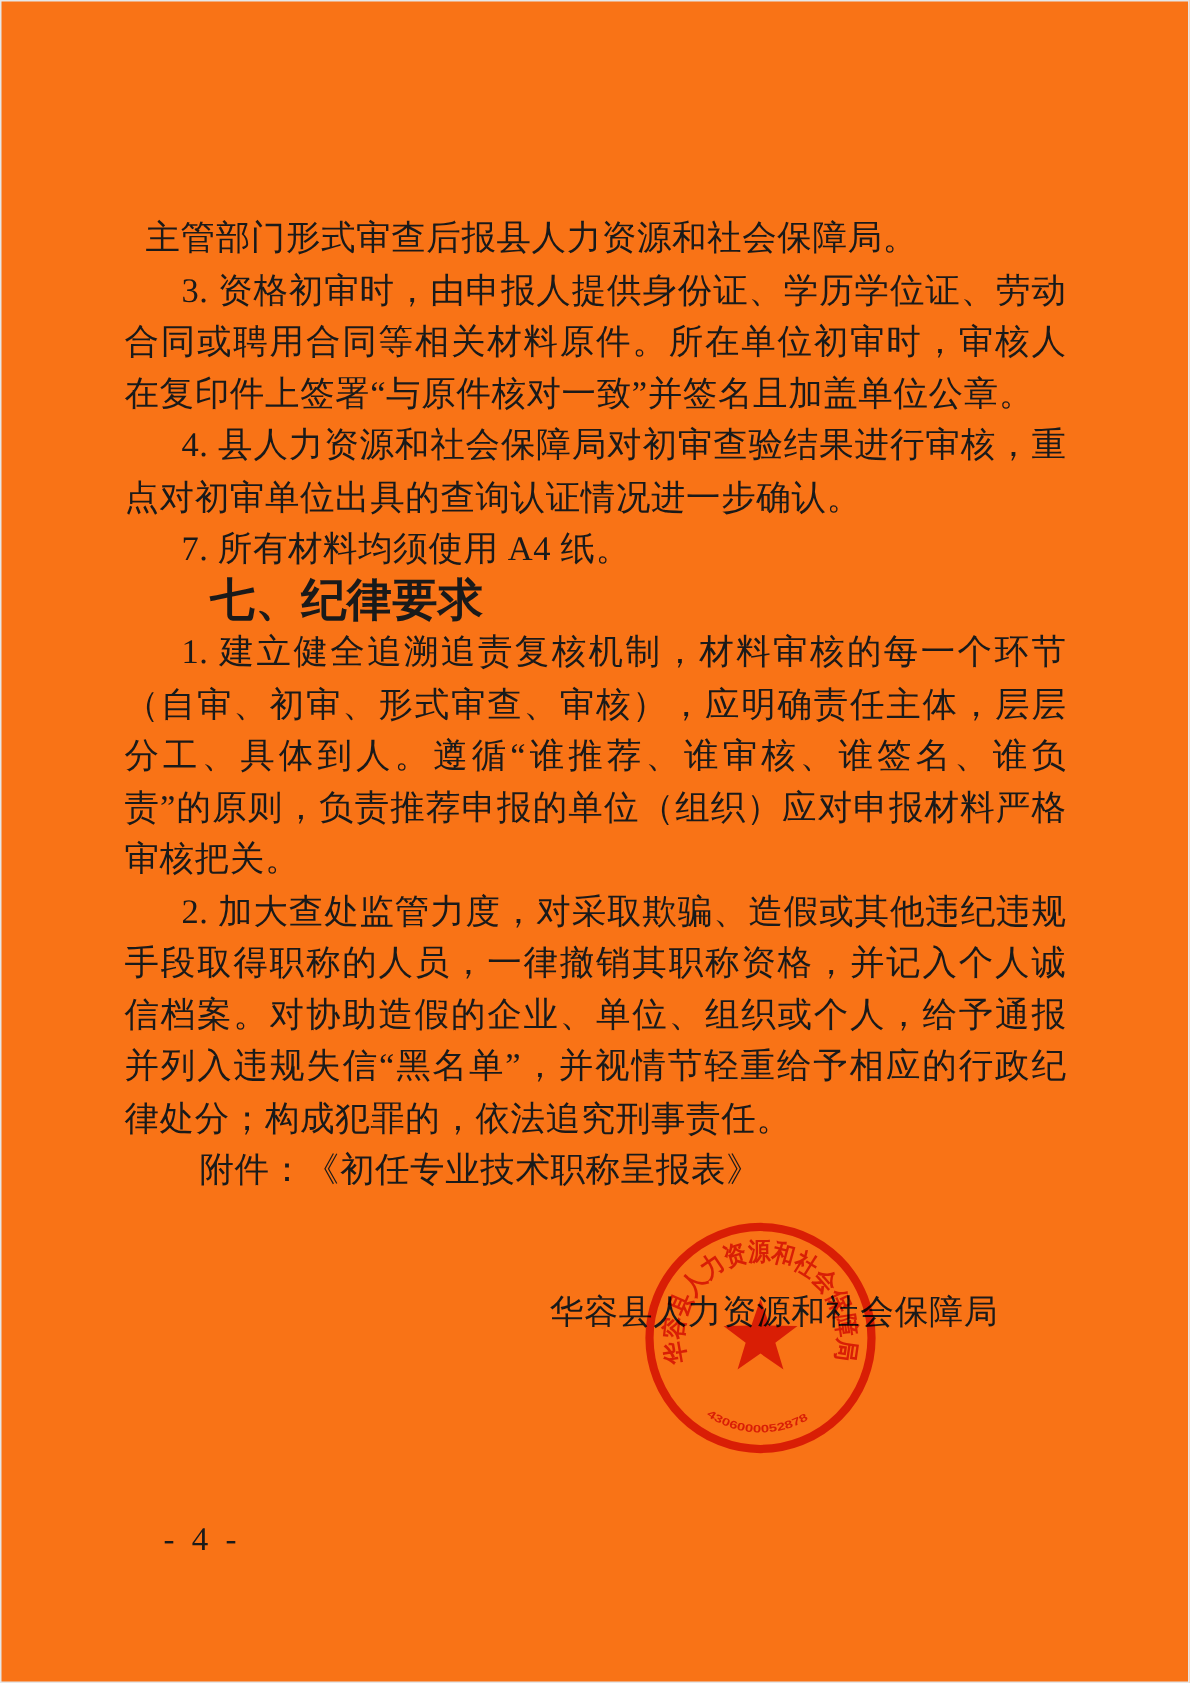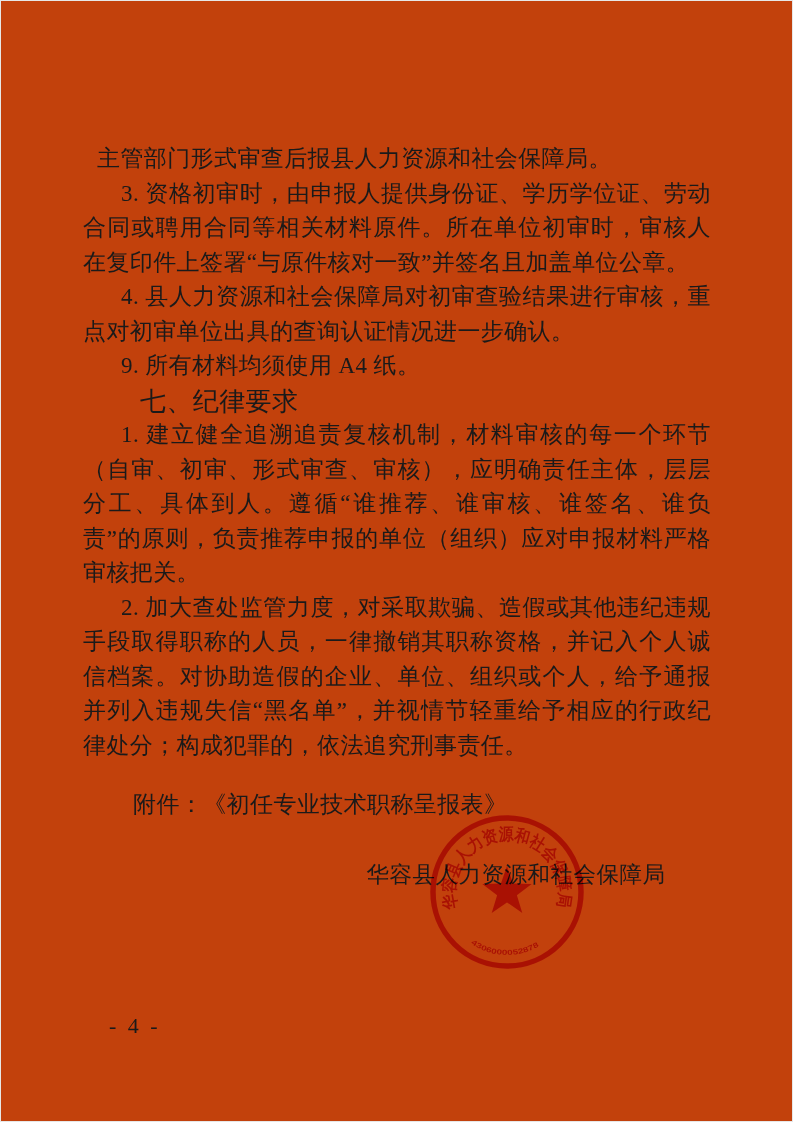--- a/index.html
+++ b/index.html
@@ -1,45 +1,44 @@
 <!DOCTYPE html>
 <html><head>
 <meta charset="utf-8">
 <style>
   html,body{margin:0;padding:0;background:#ffffff;}
   .page{
     position:relative;
     width:793px;height:1122px;
-    background:#c2410c;
+    background:#f97316;
     border:1px solid #e7e7e7;
     box-sizing:border-box;
     overflow:hidden;
     font-family:"Liberation Serif","DejaVu Serif",serif;
     color:#1a1a1a;
   }
   .content{
     position:absolute;
     left:82px;top:141px;width:628px;
     font-size:23px;
     line-height:34.5px;
     letter-spacing:0.4px;
     text-align:justify;
   }
   .content p{margin:0;padding:0;}
   p.cont{text-indent:14px;}
   p.num{text-indent:38px;}
   p.heading{
     text-indent:57px;
     font-family:"Liberation Sans","DejaVu Sans",sans-serif;
-    font-weight:400;
-    font-size:26px;
+    font-weight:700;
+    font-size:30px;
   }
   p.attachment{
     text-indent:50px;
-    margin-top:25px;
   }
   .signature{
     position:absolute;
     left:358px;top:854px;width:314px;
     text-align:center;
     font-size:22.5px;
     line-height:40px;
     letter-spacing:0.5px;
   }
   .seal{
@@ -66,21 +65,21 @@
 </style>
 </head>
 <body>
 
 <div class="page">
 
   <div class="content">
     <p class="cont">主管部门形式审查后报县人力资源和社会保障局。</p>
     <p class="num">3. 资格初审时，由申报人提供身份证、学历学位证、劳动合同或聘用合同等相关材料原件。所在单位初审时，审核人在复印件上签署“与原件核对一致”并签名且加盖单位公章。</p>
     <p class="num">4. 县人力资源和社会保障局对初审查验结果进行审核，重点对初审单位出具的查询认证情况进一步确认。</p>
-    <p class="num">9. 所有材料均须使用 A4 纸。</p>
+    <p class="num">7. 所有材料均须使用 A4 纸。</p>
     <p class="heading">七、纪律要求</p>
     <p class="num">1. 建立健全追溯追责复核机制，材料审核的每一个环节（自审、初审、形式审查、审核），应明确责任主体，层层分工、具体到人。遵循“谁推荐、谁审核、谁签名、谁负责”的原则，负责推荐申报的单位（组织）应对申报材料严格审核把关。</p>
     <p class="num">2. 加大查处监管力度，对采取欺骗、造假或其他违纪违规手段取得职称的人员，一律撤销其职称资格，并记入个人诚信档案。对协助造假的企业、单位、组织或个人，给予通报并列入违规失信“黑名单”，并视情节轻重给予相应的行政纪律处分；构成犯罪的，依法追究刑事责任。</p>
     <p class="attachment">附件：《初任专业技术职称呈报表》</p>
   </div>
 
   <div class="signature">
     <div>华容县人力资源和社会保障局</div>
   </div>
 

